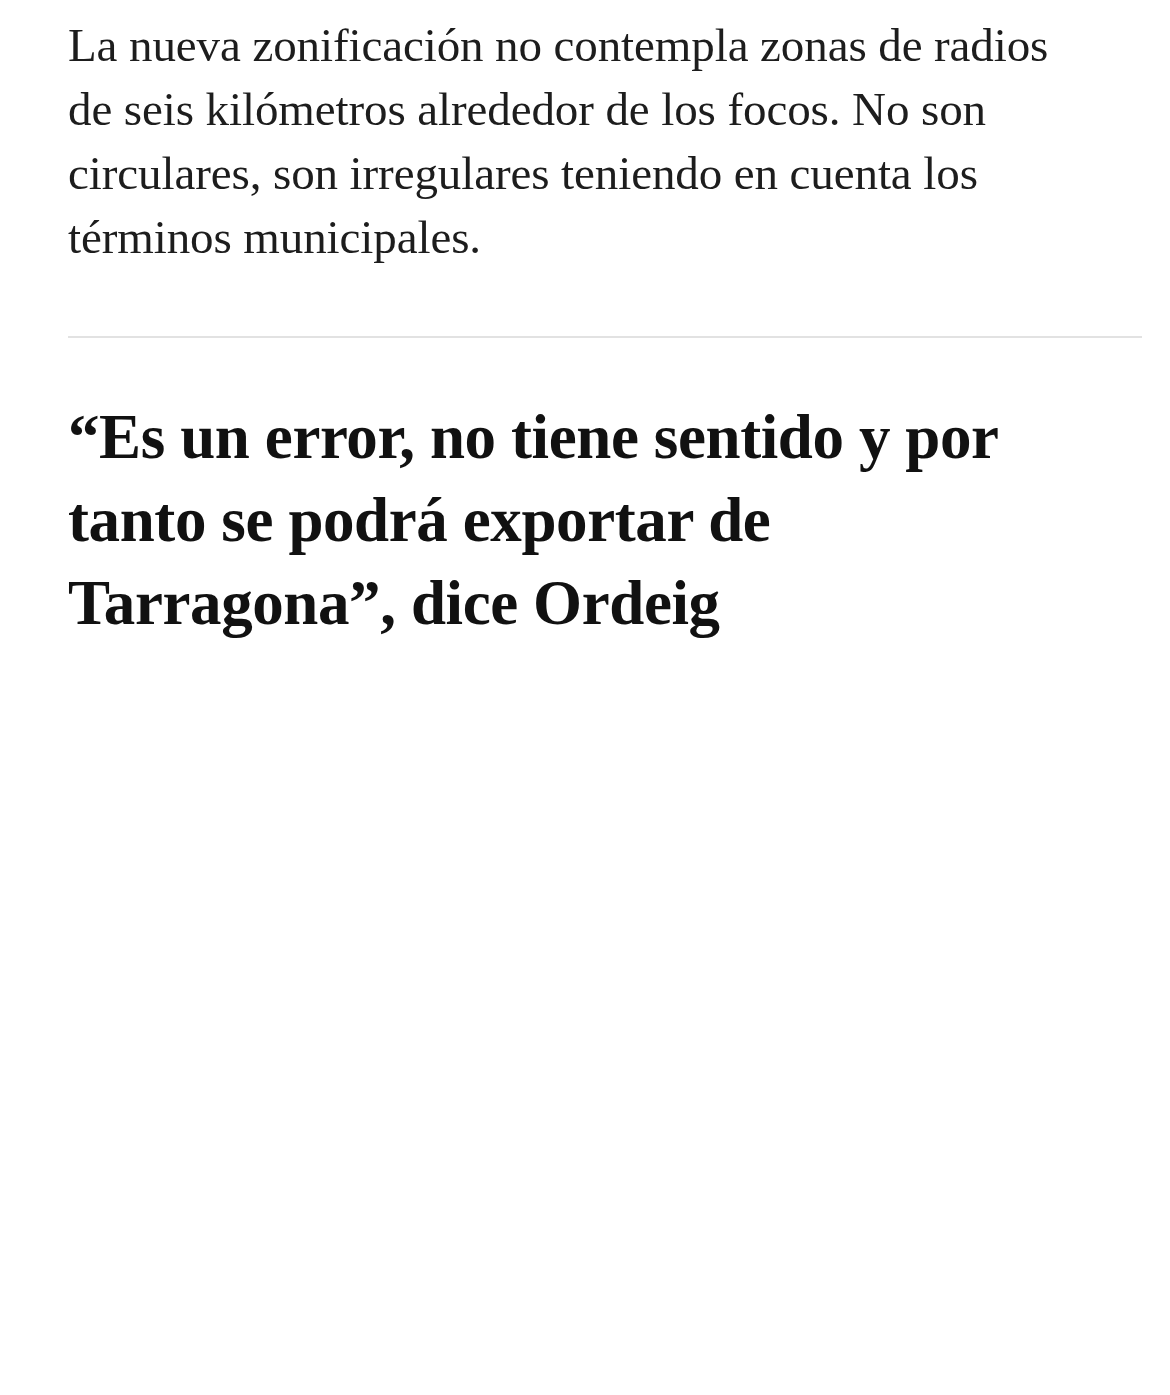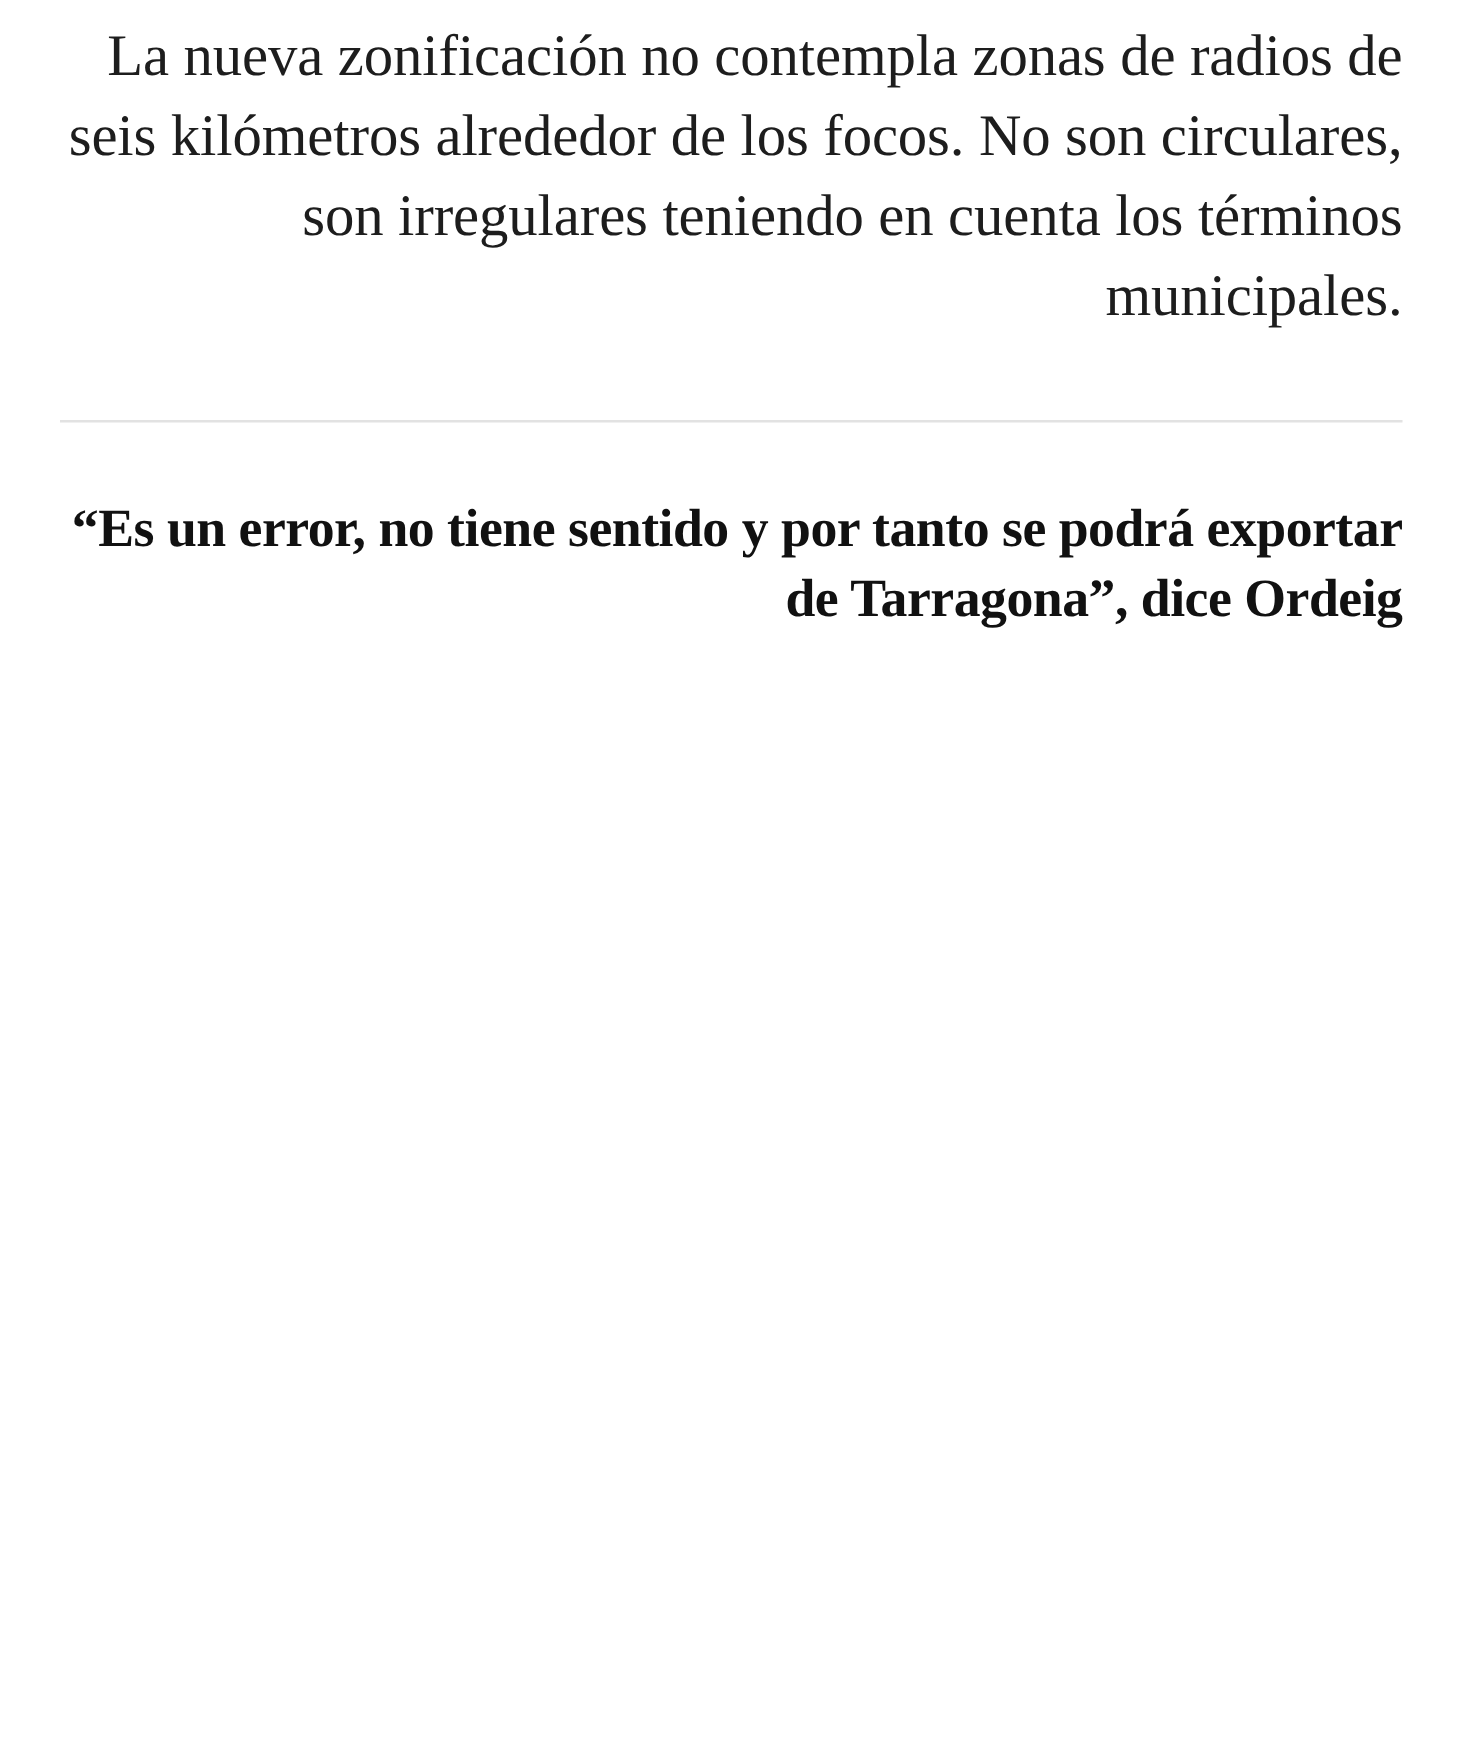--- a/index.html
+++ b/index.html
@@ -10,22 +10,21 @@
   body {
     width: 1170px;
     height: 1395px;
     overflow: hidden;
     font-family: "Liberation Serif", serif;
     color: #1a1a1a;
   }
   .article {
     box-sizing: border-box;
     width: 1170px;
-    padding: 0 48px;
-    text-align: right;
+    padding: 0 68px;
   }
   .body-paragraph {
     font-family: "Liberation Serif", serif;
     font-size: 47px;
     line-height: 1.36;
     color: #1d1d1d;
     margin: 0;
     letter-spacing: -0.1px;
   }
   .p-first {
@@ -36,21 +35,21 @@
   }
   .divider {
     margin: 66px 0 0 0;
     border: 0;
     border-top: 2px solid #e2e2e2;
     width: 1074px;
   }
   .subhead {
     font-family: "Liberation Serif", serif;
     font-weight: bold;
-    font-size: 43px;
+    font-size: 63px;
     line-height: 1.32;
     color: #111111;
     margin: 0;
     padding-top: 58px;
     letter-spacing: -0.4px;
   }
 </style>
 </head>
 <body>
 

